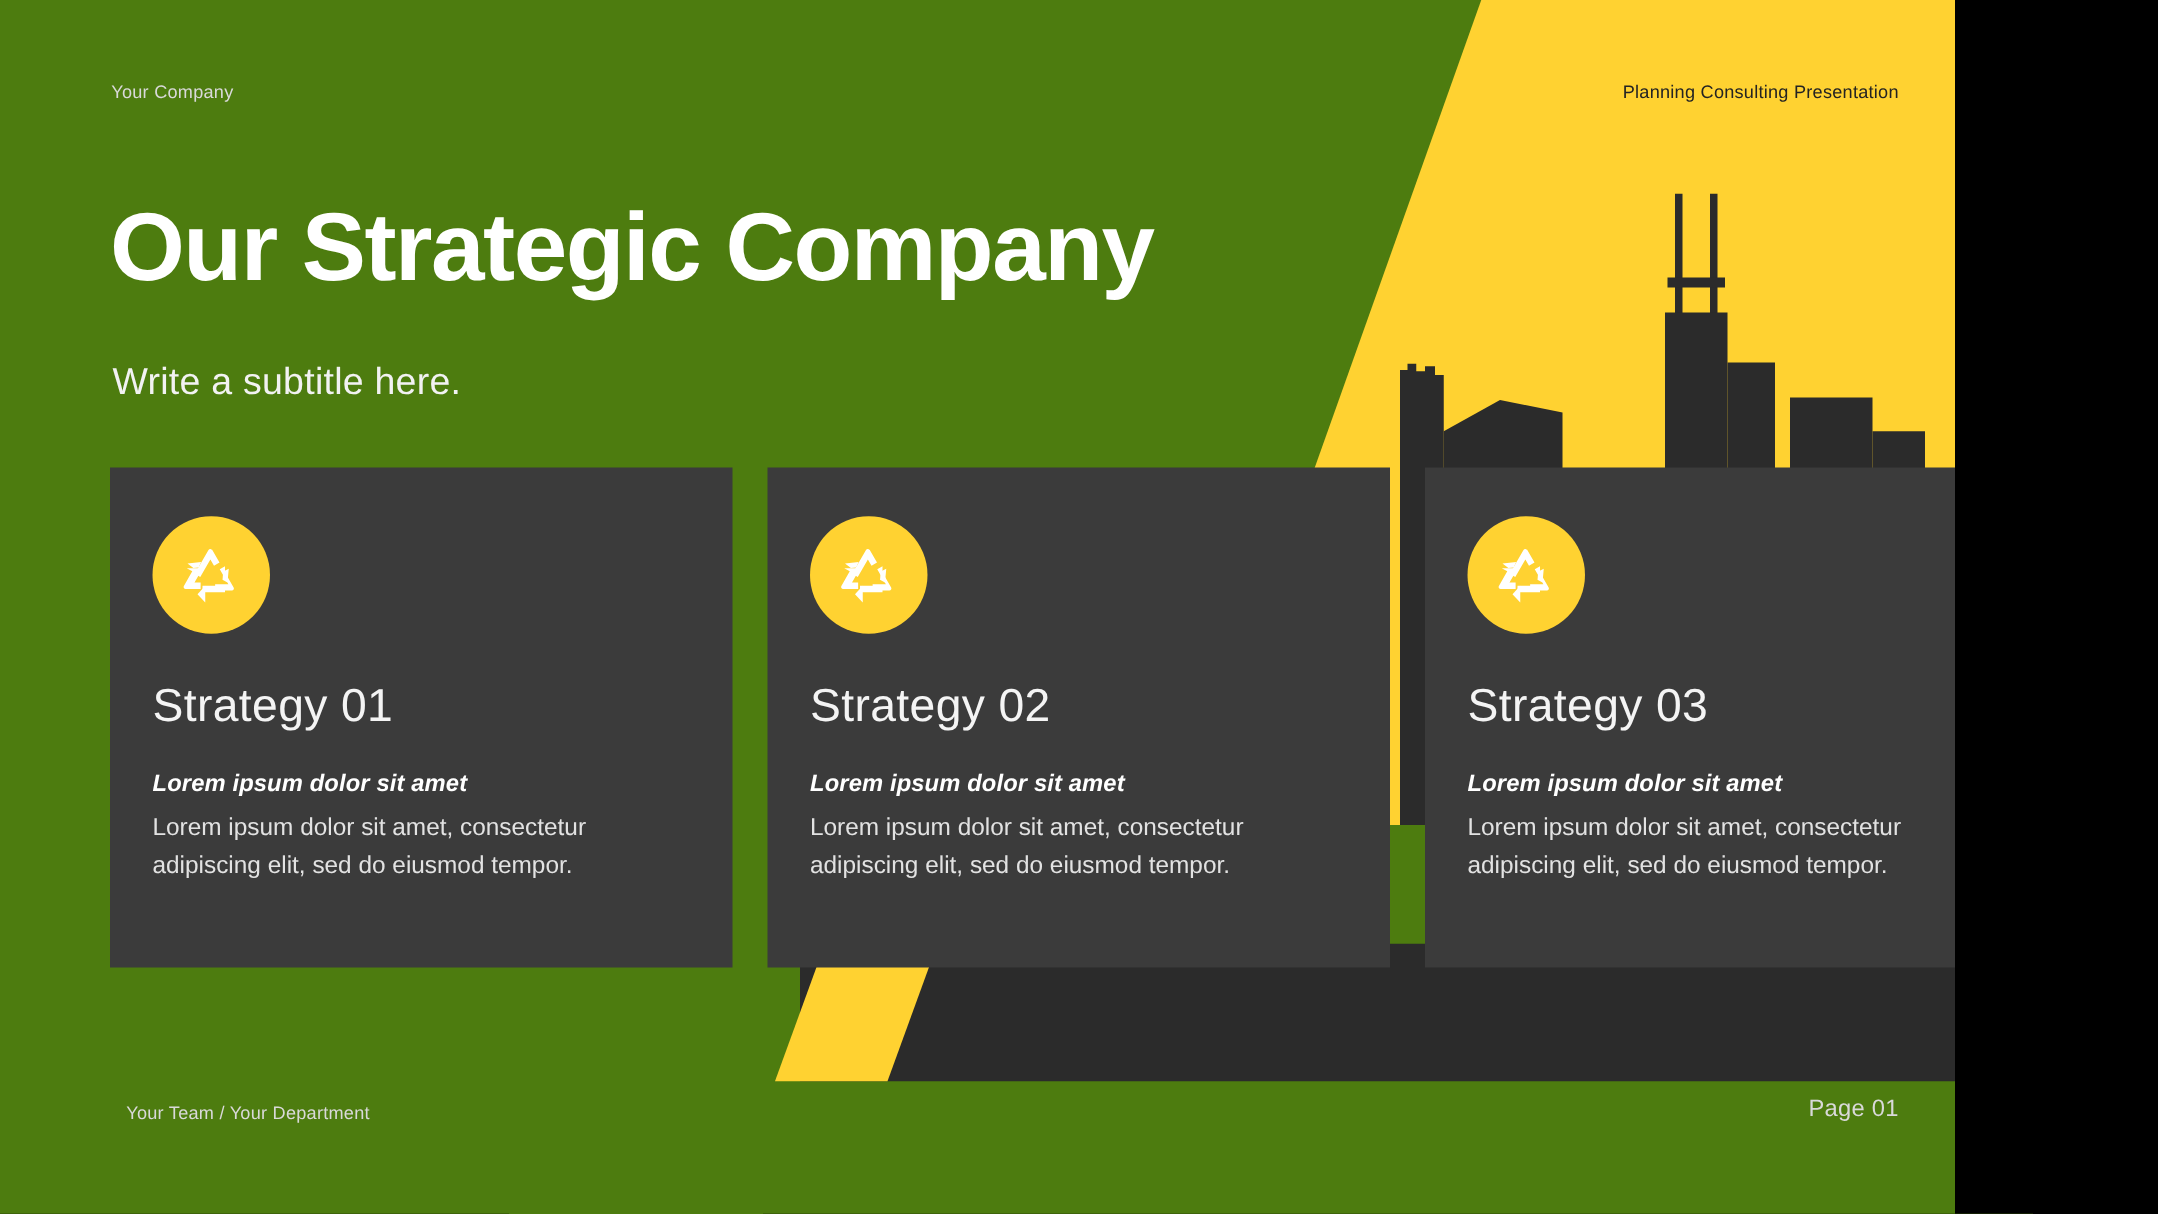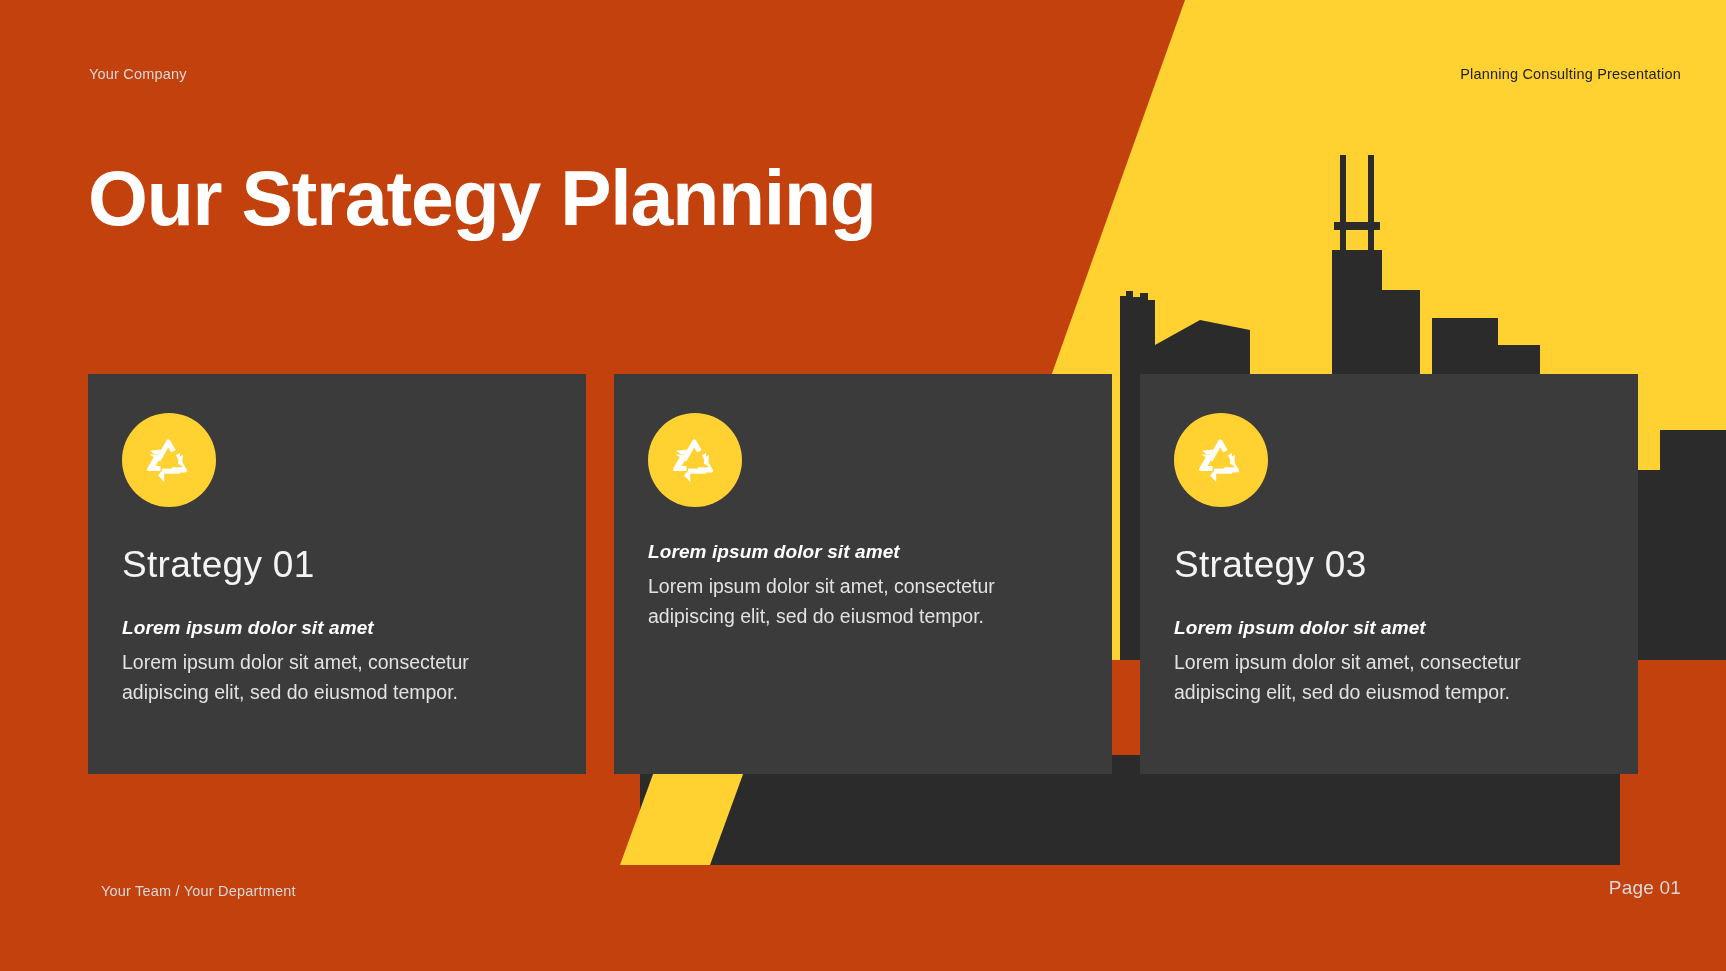--- a/index.html
+++ b/index.html
@@ -5,22 +5,22 @@
   * { margin:0; padding:0; box-sizing:border-box; }
   html,body { width:1726px; height:971px; }
   body {
     background:#000000;
     font-family:"Liberation Sans", sans-serif;
     overflow:hidden;
     position:relative;
   }
   #slide {
     position:absolute; inset:0;
-    width:1726px; height:971px;
-    background:#c2410c;
+    width:1564px; height:971px;
+    background:#4d7c0f;
     overflow:hidden;
     padding-left:42px;
   }
 
   
   .wedge {
     position:absolute;
     top:0; left:0;
     width:1726px; height:971px;
     pointer-events:none;
@@ -182,21 +182,22 @@
 
       <rect x="1672" y="585" width="30" height="5"></rect>
       <rect x="1672" y="594" width="22" height="4"></rect>
       <rect x="1672" y="602" width="14" height="4"></rect>
     </g>
   </svg>
 
   <div class="hdr-left">Your Company</div>
   <div class="hdr-right">Planning Consulting Presentation</div>
 
-  <h1 class="title">Our Strategy Planning</h1>
+  <h1 class="title">Our Strategic Company</h1>
+  <div class="subtitle">Write a subtitle here.</div>
 
   <div class="dark-band"></div>
   <div class="para-accent"></div>
 
   <div class="cards">
 
     <div class="card">
       <div class="icon-circle">
         <svg width="54" height="50" viewBox="0 0 54 50" fill="#ffffff">
           <path d="M27.6 4.6 l6.0 10.4 -4.4 2.5 -2.9 -5.0 -8.1 14.0 -4.4 -2.5 11.0 -19.0
@@ -222,20 +223,21 @@
                    a1.6 1.6 0 0 1 2.8 0 Z"></path>
           <path d="M18.2 23.0 l-4.6 8.0 4.9 0 0 5.1 -12.0 0 a1.6 1.6 0 0 1 -1.4 -2.4 l6.7 -11.6
                    -4.4 -2.5 10.8 0 0 3.4 Z"></path>
           <path d="M8.0 15.8 l10.9 -1.2 -2.0 4.3 -0.1 0.0 -4.1 0.4 Z"></path>
           <path d="M38.0 23.0 l6.9 12.0 a1.6 1.6 0 0 1 -1.4 2.4 l-13.4 0 0 -5.1 10.6 0 -6.9 -12.0 4.2 -2.4 Z"></path>
           <path d="M16.0 40.3 l6.2 -6.7 0 13.4 -6.2 -6.7 Z"></path>
           <path d="M41.0 20.0 l-1.0 11.0 -4.0 -2.2 0.6 -6.6 Z"></path>
           <path d="M20.0 33.6 l18.0 0 0 5.1 -18.0 0 Z"></path>
         </svg>
       </div>
+      <div class="card-title">Strategy 02</div>
       <div class="card-sub">Lorem ipsum dolor sit amet</div>
       <div class="card-body">Lorem ipsum dolor sit amet, consectetur adipiscing elit, sed do eiusmod tempor.</div>
     </div>
 
     <div class="card">
       <div class="icon-circle">
         <svg width="54" height="50" viewBox="0 0 54 50" fill="#ffffff">
           <path d="M27.6 4.6 l6.0 10.4 -4.4 2.5 -2.9 -5.0 -8.1 14.0 -4.4 -2.5 11.0 -19.0
                    a1.6 1.6 0 0 1 2.8 0 Z"></path>
           <path d="M18.2 23.0 l-4.6 8.0 4.9 0 0 5.1 -12.0 0 a1.6 1.6 0 0 1 -1.4 -2.4 l6.7 -11.6

